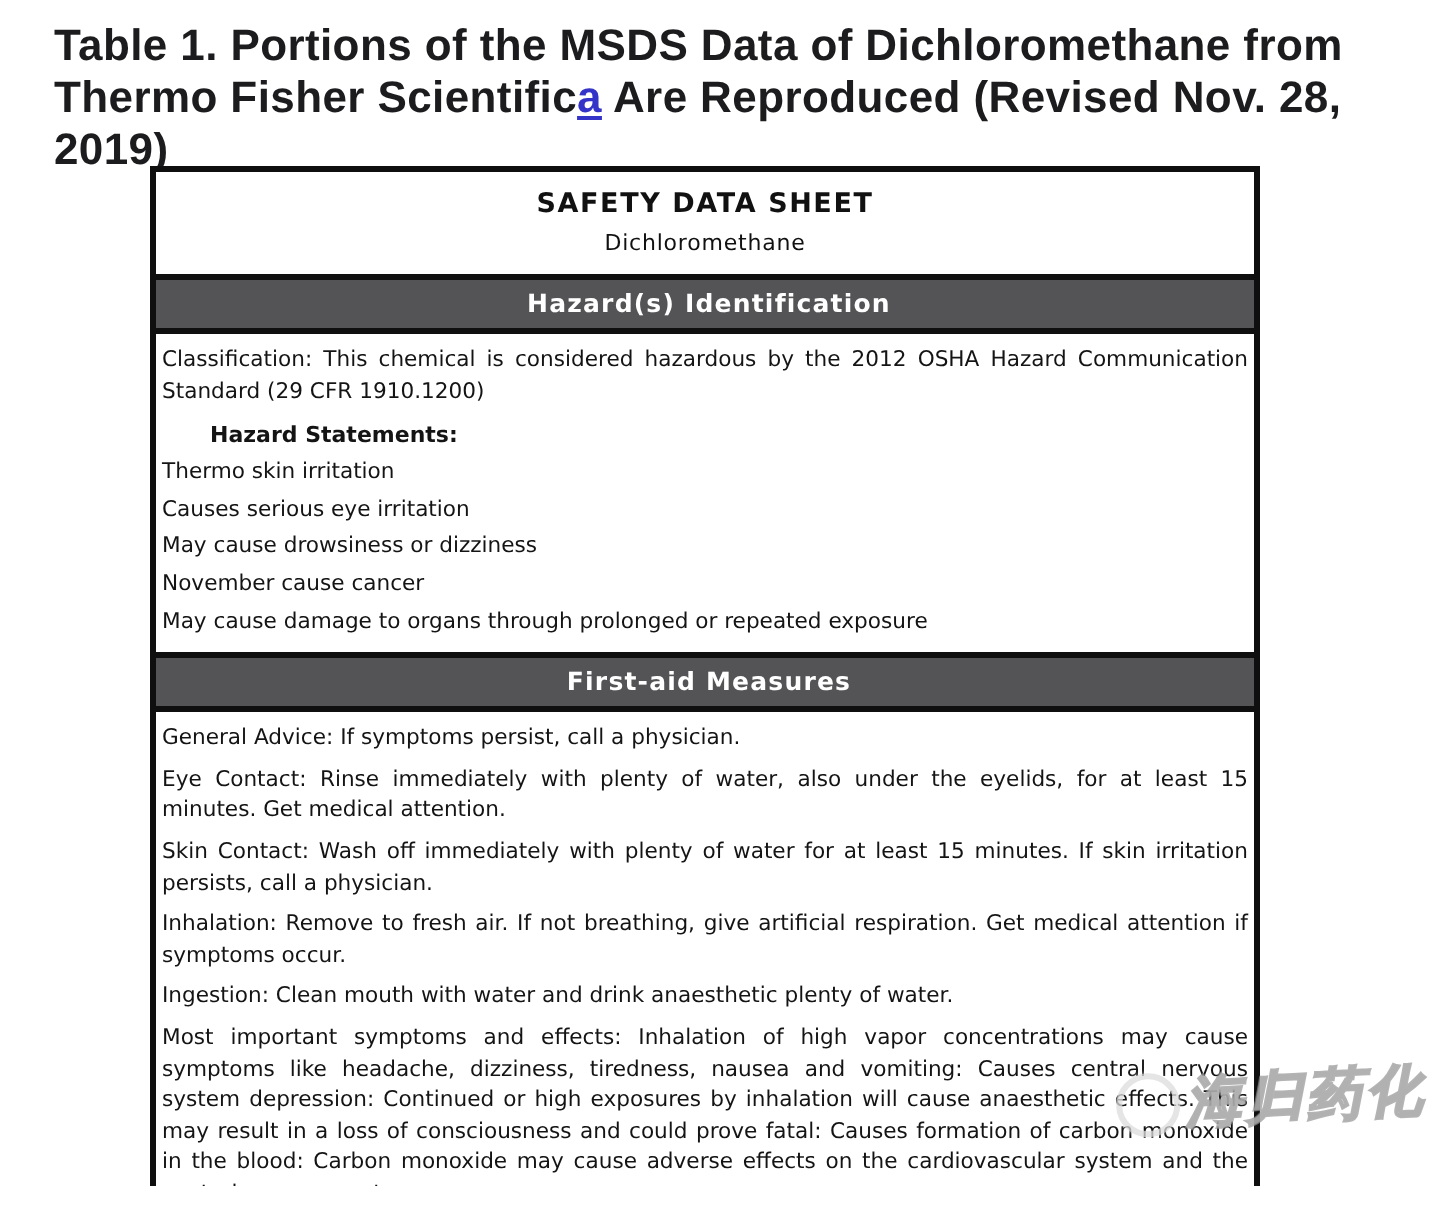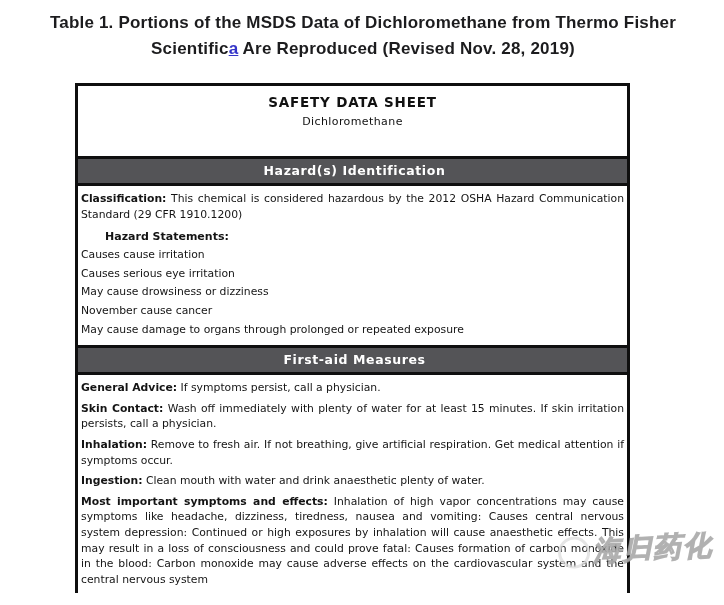--- a/index.html
+++ b/index.html
@@ -12,46 +12,45 @@
     color: #141414;
   }
 
   
   .caption {
     position: absolute;
     left: 27px; top: 10px;
     width: 672px;
     font-family: "Liberation Sans", sans-serif;
     font-weight: bold;
-    font-size: 17px;
+    font-size: 22px;
     line-height: 26px;
     color: #1c1c1e;
     letter-spacing: 0.2px;
-    text-align: center;
   }
   .caption .footnote-link {
     color: #3434c8;
     text-decoration: underline;
     cursor: pointer;
   }
 
   
   .sds-table {
     position: absolute;
     left: 75px; top: 83px;
     width: 555px; height: 510px;
     box-sizing: border-box;
     border: 3px solid #0f0f0f;
     border-bottom: none;
     background: #ffffff;
     overflow: hidden;
   }
   .doc-header {
     text-align: center;
-    padding: 7px 0 24px 0;
+    padding: 7px 0 5px 0;
     color: #111111;
   }
   .doc-header .l1 {
     display: block;
     font-weight: bold;
     font-size: 13.5px;
     line-height: 19px;
     letter-spacing: 0.8px;
   }
   .doc-header .l2 {
@@ -75,21 +74,21 @@
   .section-body {
     padding: 5px 3px 6px 3px;
     font-size: 10.8px;
   }
   .para {
     text-align: justify;
     line-height: 15.6px;
     margin: 0 0 5px 0;
   }
   .para:last-child { margin-bottom: 0; }
-  .label { font-weight: bold; }
+  .label { font-weight: normal; }
   .hz-label {
     font-weight: bold;
     font-size: 11px;
     line-height: 19px;
     margin-top: 2px;
     margin-left: 24px;
   }
   .hz-line {
     font-size: 10.8px;
     line-height: 18.6px;
@@ -139,33 +138,37 @@
   </div>
 
   <div class="section-bar">Hazard(s) Identification</div>
 
   <div class="section-body">
     <div class="para">
       <span class="label">Classification:</span>
       <span>This chemical is considered hazardous by the 2012 OSHA Hazard Communication Standard (29 CFR 1910.1200)</span>
     </div>
     <div class="hz-label">Hazard Statements:</div>
-    <div class="hz-line">Causes cause irritation</div>
+    <div class="hz-line">Thermo skin irritation</div>
     <div class="hz-line">Causes serious eye irritation</div>
     <div class="hz-line">May cause drowsiness or dizziness</div>
     <div class="hz-line">November cause cancer</div>
     <div class="hz-line">May cause damage to organs through prolonged or repeated exposure</div>
   </div>
 
   <div class="section-bar">First-aid Measures</div>
 
   <div class="section-body">
     <div class="para">
       <span class="label">General Advice:</span>
       <span>If symptoms persist, call a physician.</span>
+    </div>
+    <div class="para">
+      <span class="label">Eye Contact:</span>
+      <span>Rinse immediately with plenty of water, also under the eyelids, for at least 15 minutes. Get medical attention.</span>
     </div>
     <div class="para">
       <span class="label">Skin Contact:</span>
       <span>Wash off immediately with plenty of water for at least 15 minutes. If skin irritation persists, call a physician.</span>
     </div>
     <div class="para">
       <span class="label">Inhalation:</span>
       <span>Remove to fresh air. If not breathing, give artificial respiration. Get medical attention if symptoms occur.</span>
     </div>
     <div class="para">

